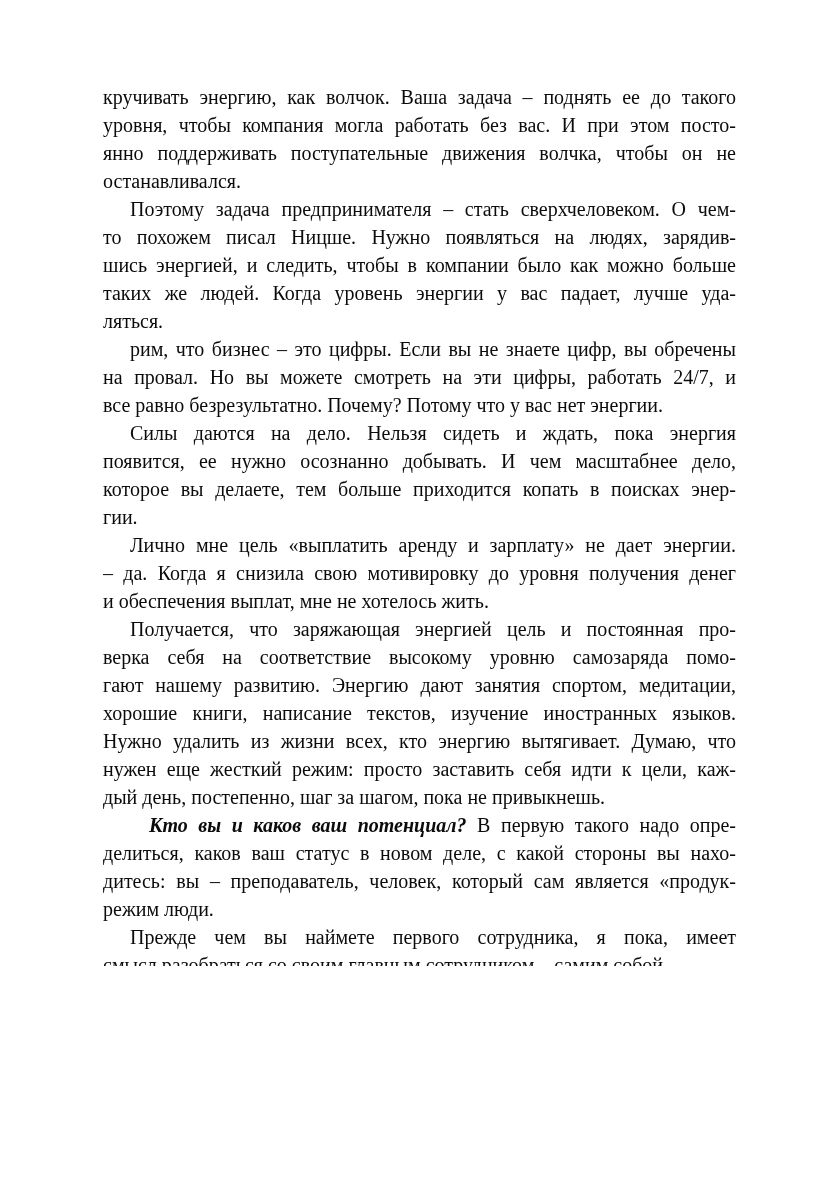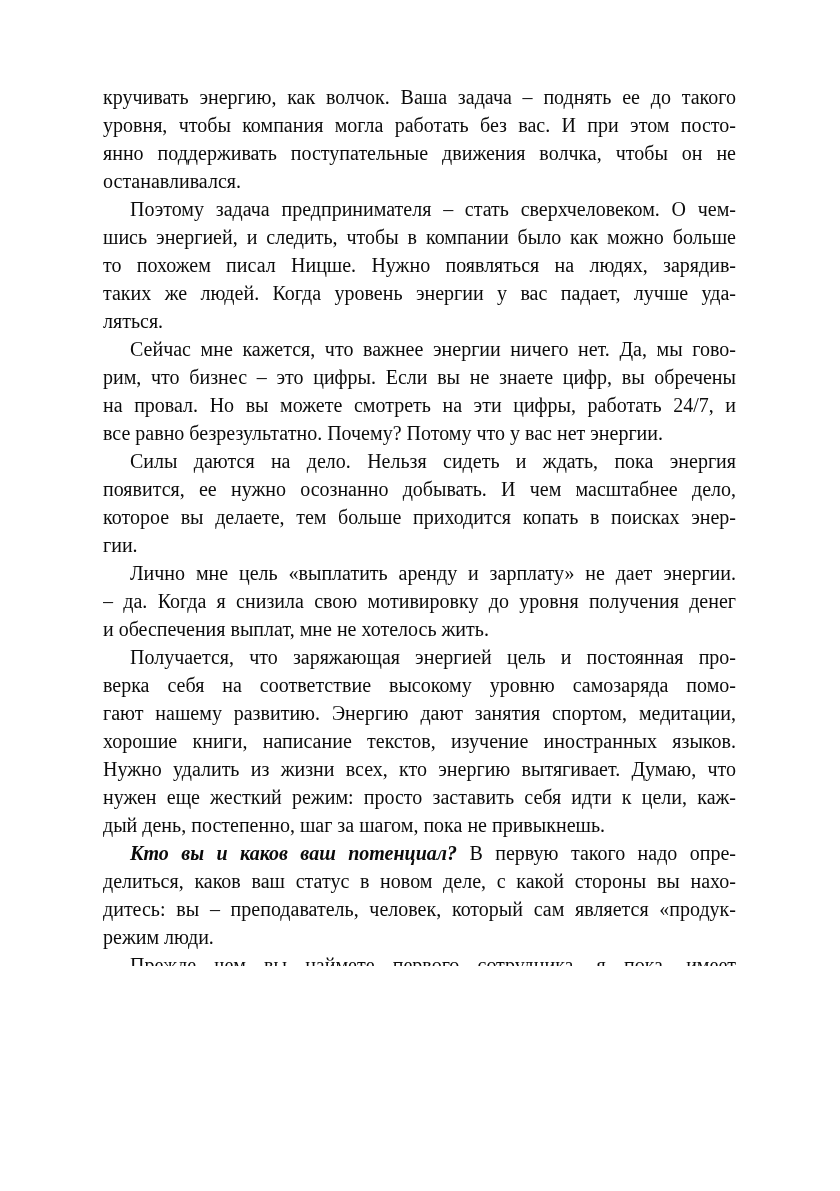--- a/index.html
+++ b/index.html
@@ -38,20 +38,21 @@
   }
   .line.last {
     text-align-last: left;
   }
   .para.indent .line:first-child {
     text-indent: 27px;
   }
   .runin {
     font-weight: bold;
     font-style: italic;
+    margin-left: 19px;
   }
   .footer {
     position: absolute;
     left: 0;
     top: 1080px;
     width: 100%;
     text-align: center;
     font-size: 20px;
     line-height: 28px;
   }
@@ -64,28 +65,27 @@
 
     <div class="para">
       <span class="line">кручивать энергию, как волчок. Ваша задача – поднять ее до такого</span>
       <span class="line">уровня, чтобы компания могла работать без вас. И при этом посто-</span>
       <span class="line">янно поддерживать поступательные движения волчка, чтобы он не</span>
       <span class="line last">останавливался.</span>
     </div>
 
     <div class="para indent">
       <span class="line">Поэтому задача предпринимателя – стать сверхчеловеком. О чем-</span>
+      <span class="line">то похожем писал Ницше. Нужно появляться на людях, зарядив-</span>
       <span class="line">шись энергией, и следить, чтобы в компании было как можно больше</span>
-      <span class="line">то похожем писал Ницше. Нужно появляться на людях, зарядив-</span>
       <span class="line">таких же людей. Когда уровень энергии у вас падает, лучше уда-</span>
       <span class="line last">ляться.</span>
     </div>
 
     <div class="para indent">
-      <span class="line">Сейчас мне кажется, что важнее энергии ничего нет. Да, мы гово-</span>
       <span class="line">рим, что бизнес – это цифры. Если вы не знаете цифр, вы обречены</span>
       <span class="line">на провал. Но вы можете смотреть на эти цифры, работать 24/7, и</span>
       <span class="line last">все равно безрезультатно. Почему? Потому что у вас нет энергии.</span>
     </div>
 
     <div class="para indent">
       <span class="line">Силы даются на дело. Нельзя сидеть и ждать, пока энергия</span>
       <span class="line">появится, ее нужно осознанно добывать. И чем масштабнее дело,</span>
       <span class="line">которое вы делаете, тем больше приходится копать в поисках энер-</span>
       <span class="line last">гии.</span>

